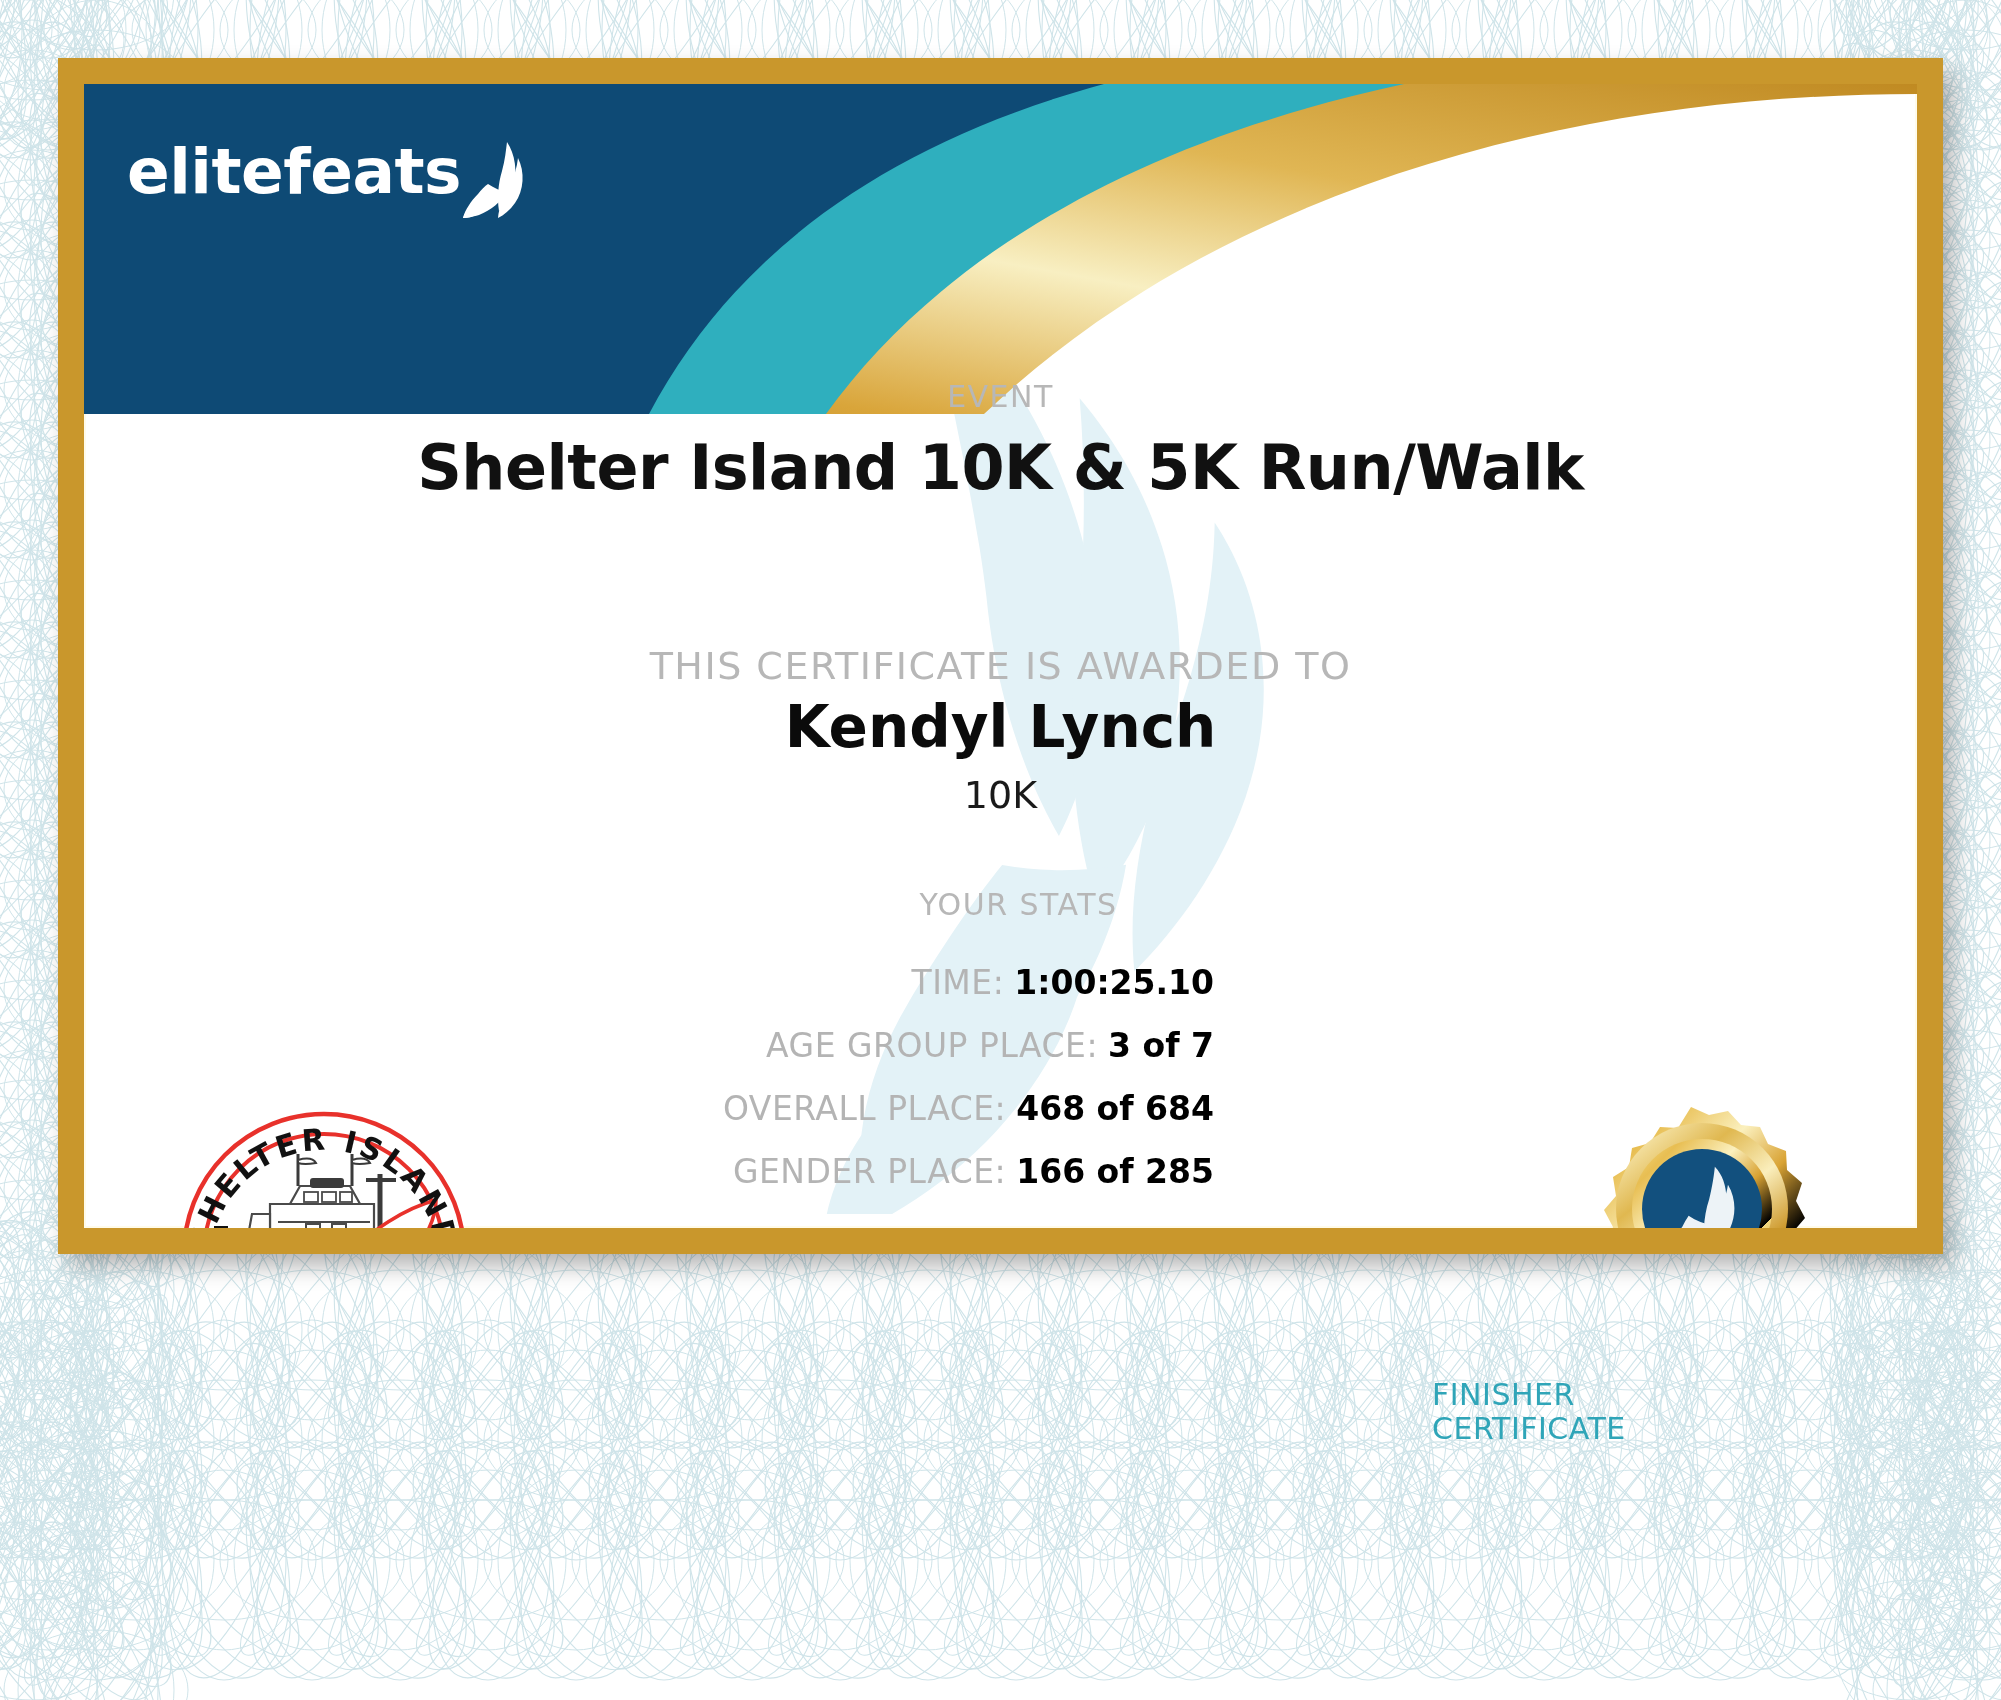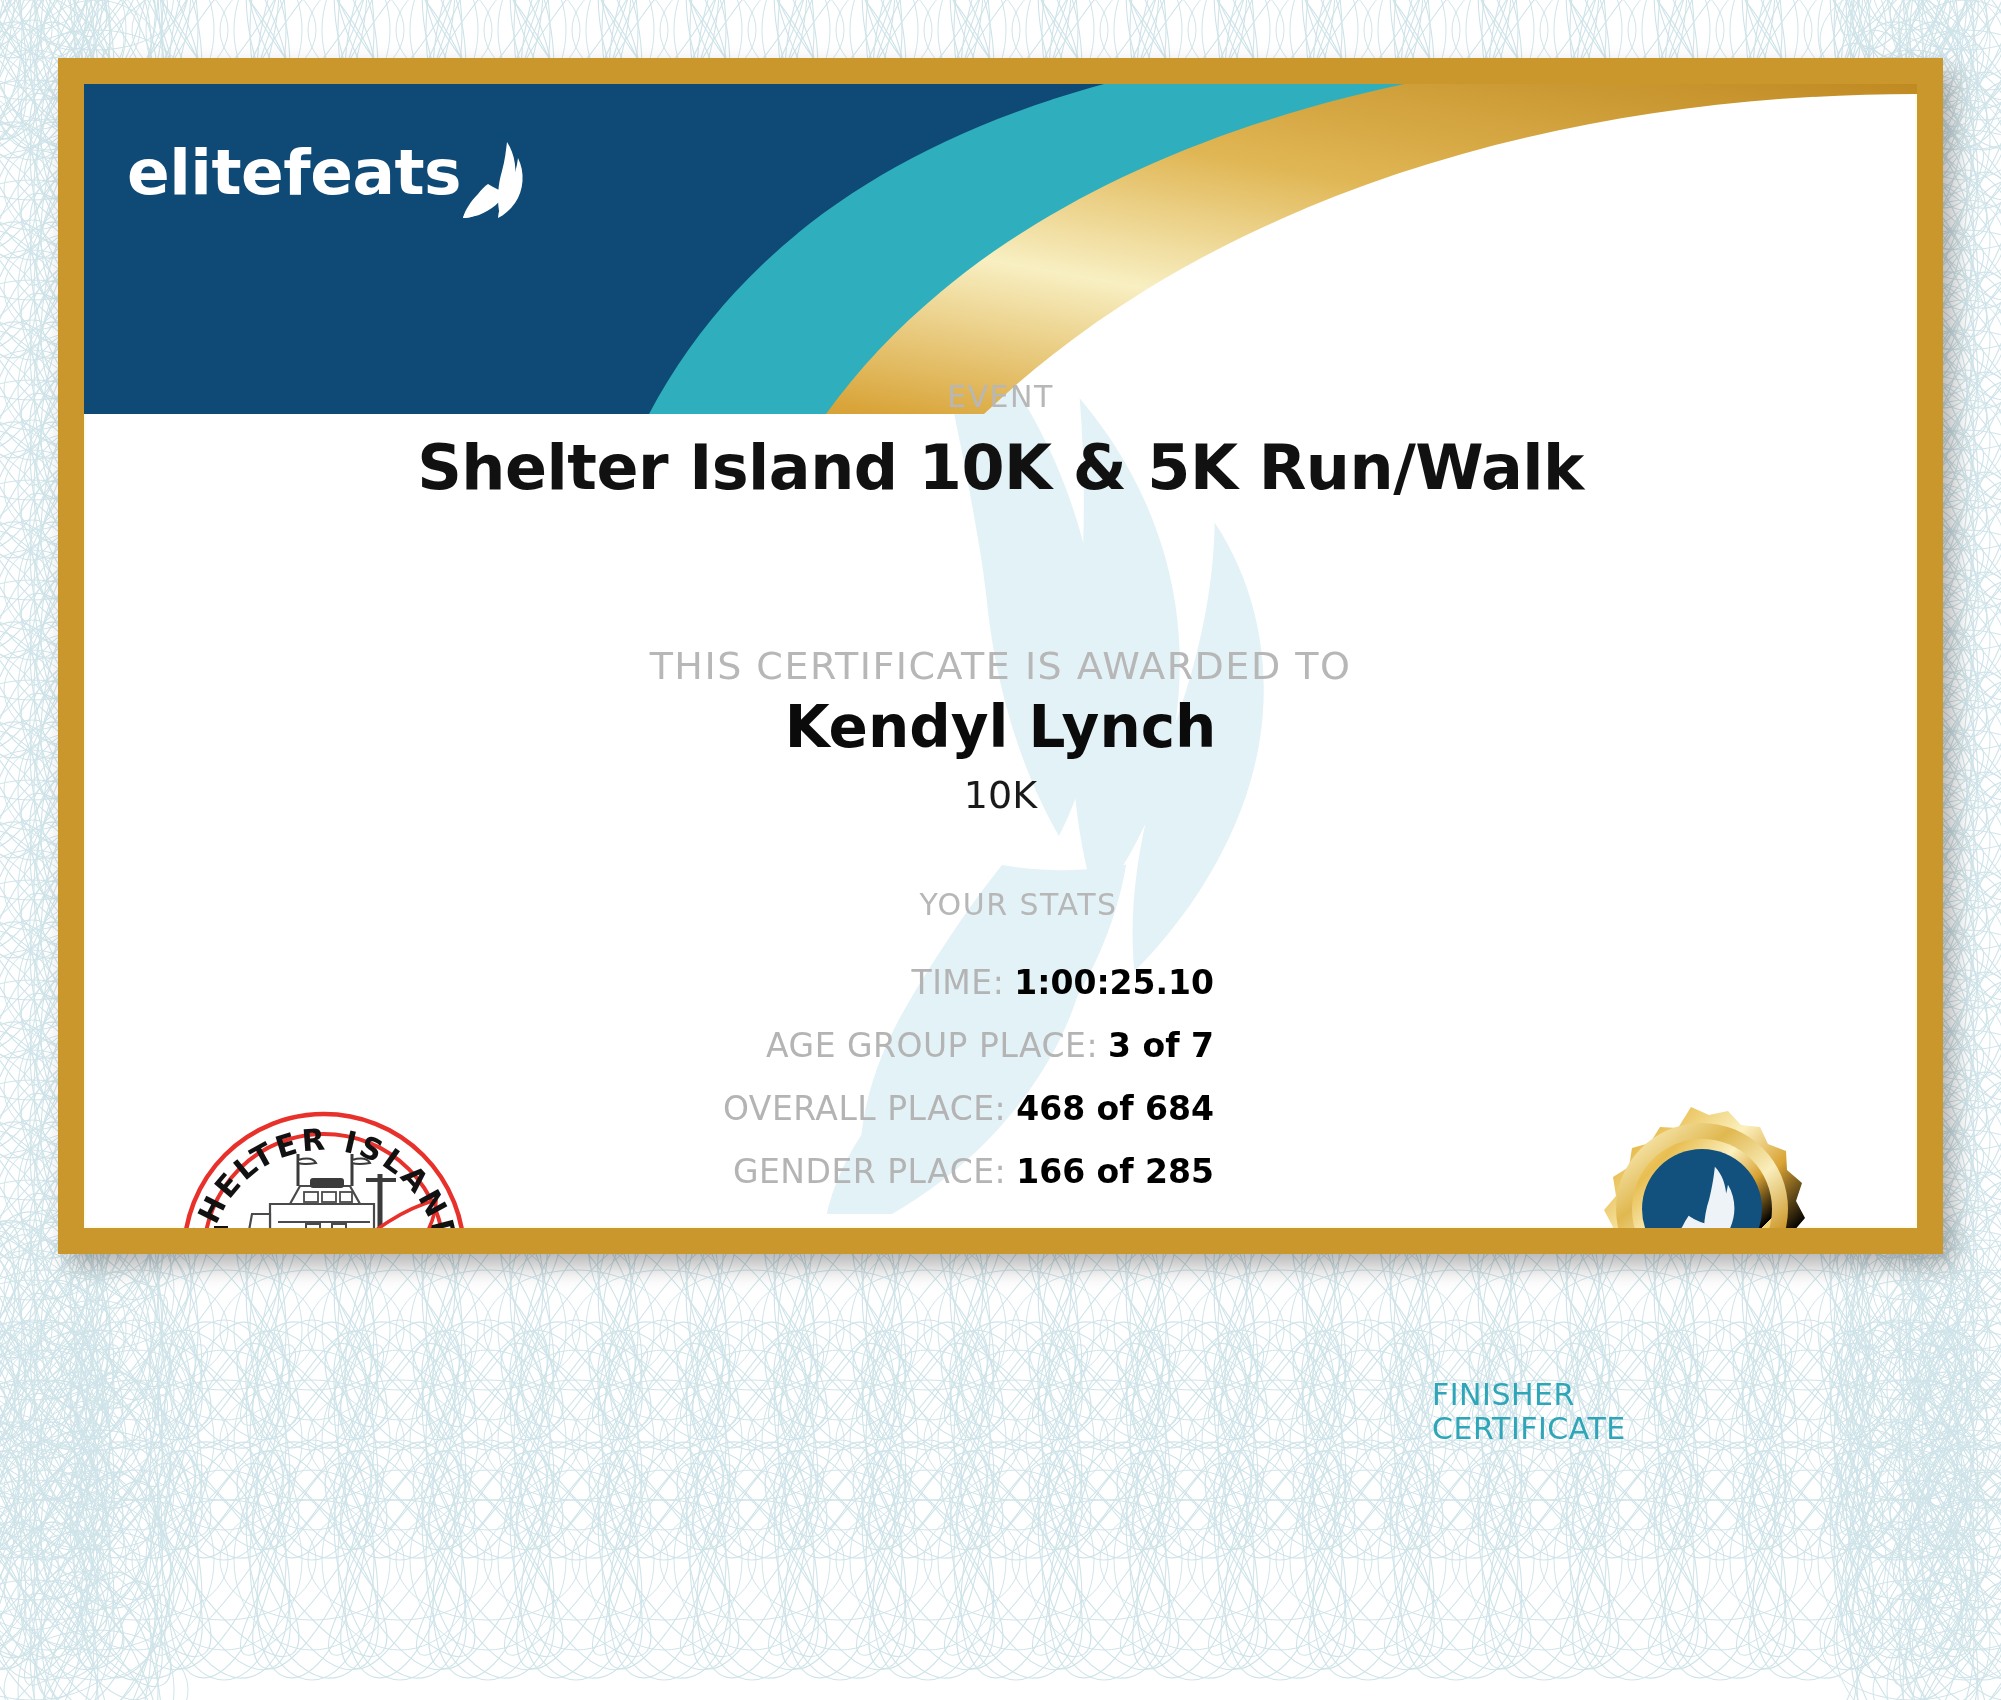--- a/index.html
+++ b/index.html
@@ -61,21 +61,21 @@
     z-index: 1;
     opacity: 1;
   }
 
   
   #brand {
     position: absolute;
     left: 43px; top: 56px;
     z-index: 6;
     display: flex;
-    align-items: center;
+    align-items: flex-start;
   }
   #brand-word {
     color: #ffffff;
     font-size: 63px;
     font-weight: 600;
     letter-spacing: -0.5px;
     line-height: 1;
     font-family: "DejaVu Sans", sans-serif;
   }
   #brand-wing { margin-left: 2px; margin-bottom: -14px; }

